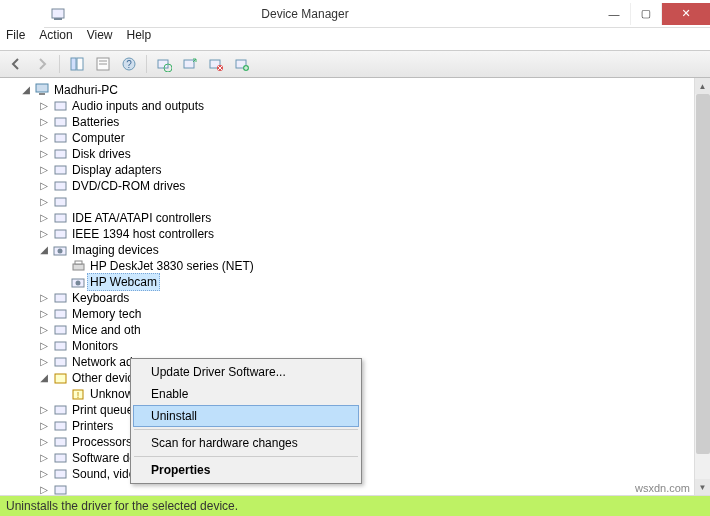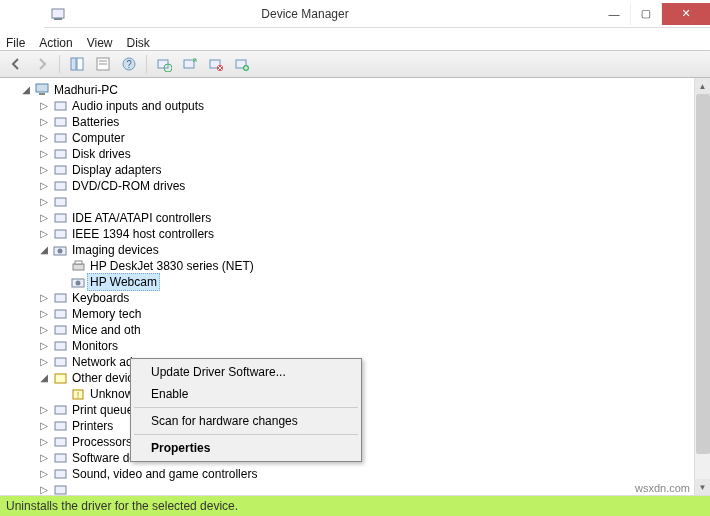--- a/index.html
+++ b/index.html
@@ -7,21 +7,21 @@
 
 .titlebar { height: 28px; background: #fff; border-bottom: 1px solid #ddd; display: flex; align-items: center; margin-left: 44px; }
 .titlebar-icon { width: 16px; height: 16px; margin: 0 6px; }
 .titlebar-title { flex: 1; text-align: center; color: #333; font-size: 12px; padding-right: 60px; }
 .titlebar-buttons { display: flex; }
 .tbtn { width: 32px; height: 22px; display: flex; align-items: center; justify-content: center; font-size: 11px; }
 .tbtn.close { background: #c75050; color: #fff; width: 48px; }
 .tbtn.min, .tbtn.max { color: #333; }
 .tbtn.max { border-left: 1px solid #eee; border-right: 1px solid #eee; }
 
-.menubar { height: 22px; display: flex; align-items: flex-end; padding: 0 6px; gap: 14px; color: #222; background: #fff; }
+.menubar { height: 22px; display: flex; align-items: flex-start; padding: 0 6px; gap: 14px; color: #222; background: #fff; }
 .menubar span { cursor: default; }
 
 .toolbar { height: 28px; background: linear-gradient(#f6f6f6,#e6e6e6); border-top: 1px solid #ccc; border-bottom: 1px solid #bbb; display: flex; align-items: center; padding: 0 4px; gap: 2px; }
 .tool { width: 24px; height: 24px; display: flex; align-items: center; justify-content: center; opacity: 0.85; }
 .tool.sep { width: 1px; background: #ccc; margin: 0 3px; height: 18px; }
 
 .content { position: relative; height: 418px; background: #fff; overflow: hidden; border-bottom: 1px solid #ddd; }
 .tree { padding: 4px 2px; line-height: 16px; }
 .node { display: flex; align-items: center; height: 16px; white-space: nowrap; }
 .expander { width: 12px; display: inline-flex; justify-content: center; color: #666; font-size: 10px; }
@@ -61,21 +61,21 @@
     <div class="tbtn min">—</div>
     <div class="tbtn max">▢</div>
     <div class="tbtn close">✕</div>
   </div>
 </div>
 
 <div class="menubar">
   <span>File</span>
   <span>Action</span>
   <span>View</span>
-  <span>Disk</span>
+  <span>Help</span>
 </div>
 
 <div class="toolbar">
   <div class="tool">
       <svg width="16" height="16">
         <path d="M10 3 L5 8 L10 13" stroke="#555" fill="none" stroke-width="2"></path>
       </svg>
     </div>
   <div class="tool" style="opacity:.35">
       <svg width="16" height="16">
@@ -386,20 +386,21 @@
 
   <div class="scrollbar-v">
     <div class="scroll-btn">▲</div>
     <div class="scroll-thumb"></div>
     <div class="scroll-btn" style="position:absolute;bottom:0;width:100%">▼</div>
   </div>
 
   <div class="context-menu">
     <div class="ctx-item">Update Driver Software...</div>
     <div class="ctx-item">Enable</div>
+    <div class="ctx-item highlight">Uninstall</div>
     <div class="ctx-sep"></div>
     <div class="ctx-item">Scan for hardware changes</div>
     <div class="ctx-sep"></div>
     <div class="ctx-item bold">Properties</div>
   </div>
 </div>
 
 <div class="statusbar">
   <span>Uninstalls the driver for the selected device.</span>
 </div>

